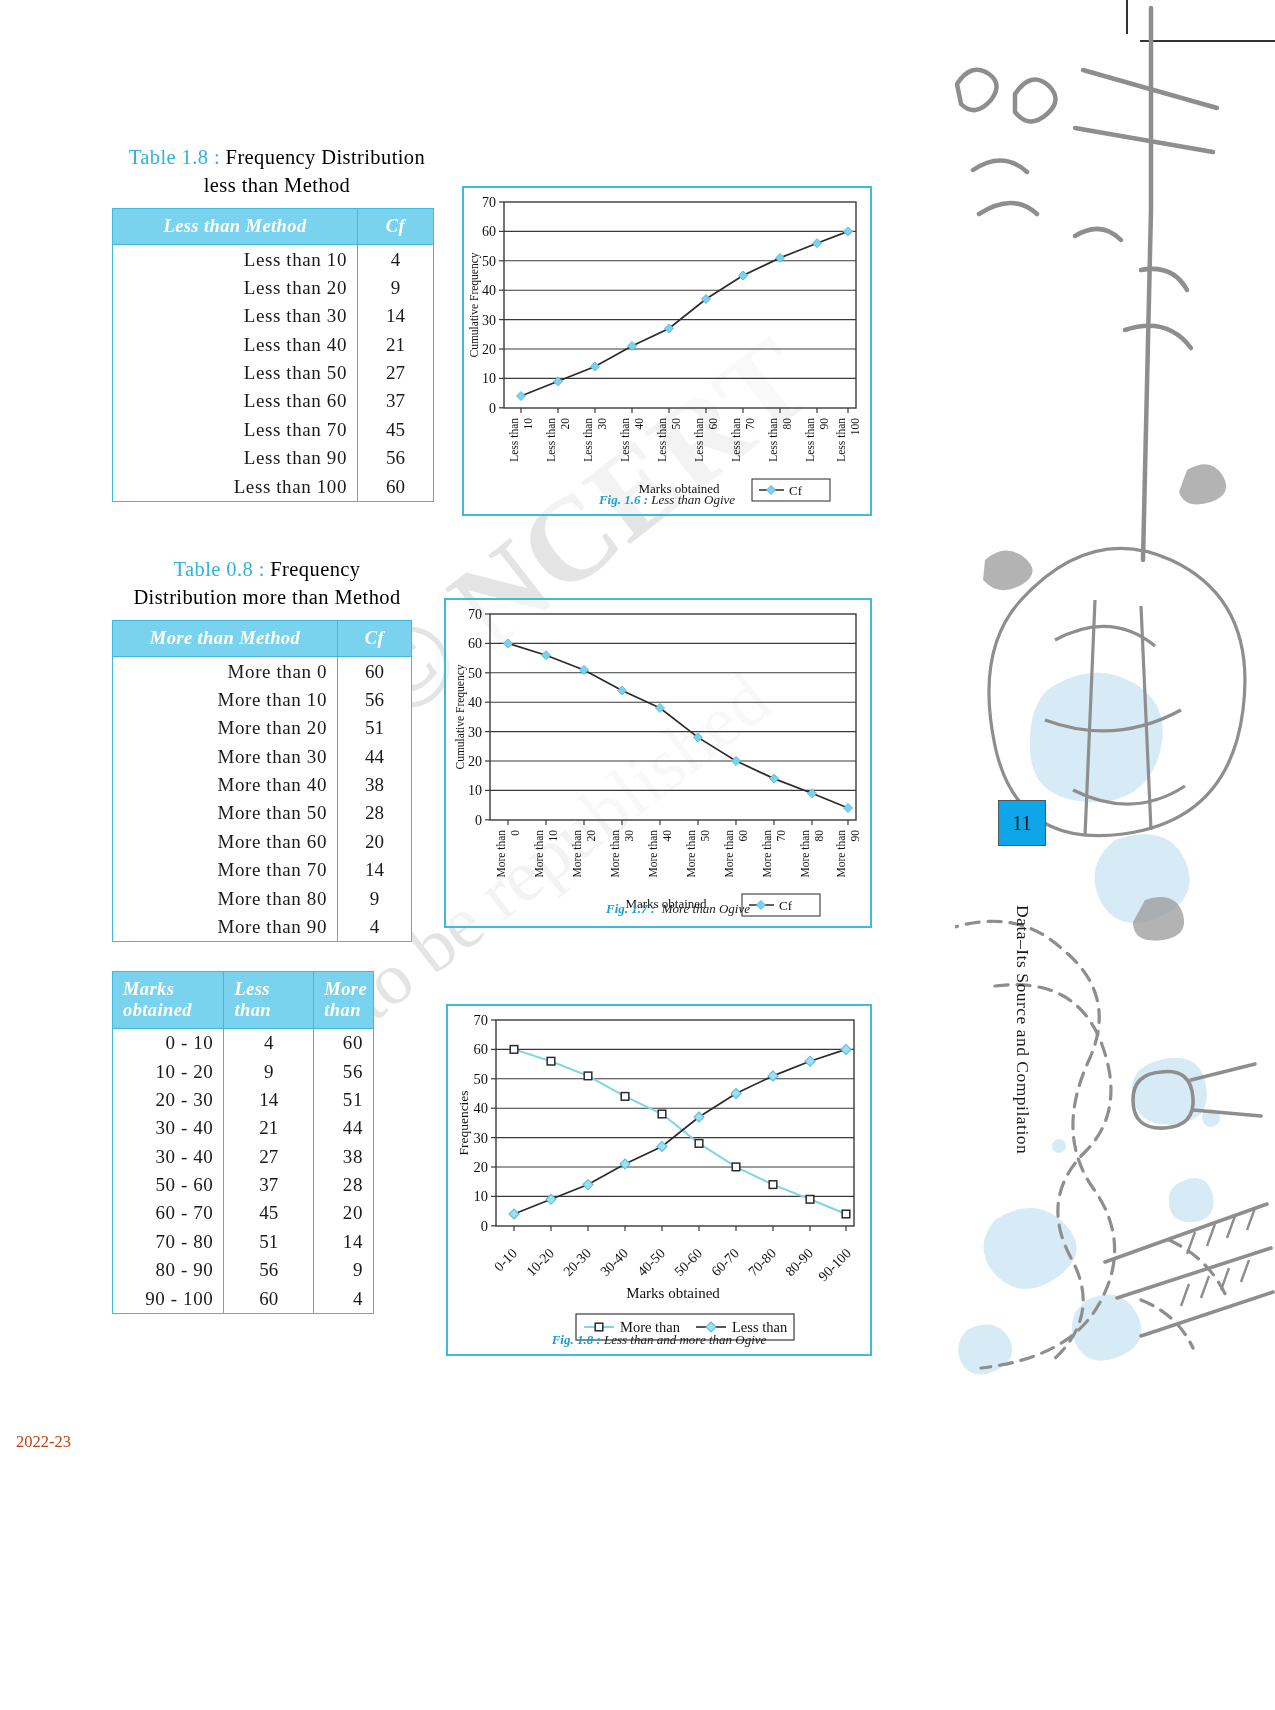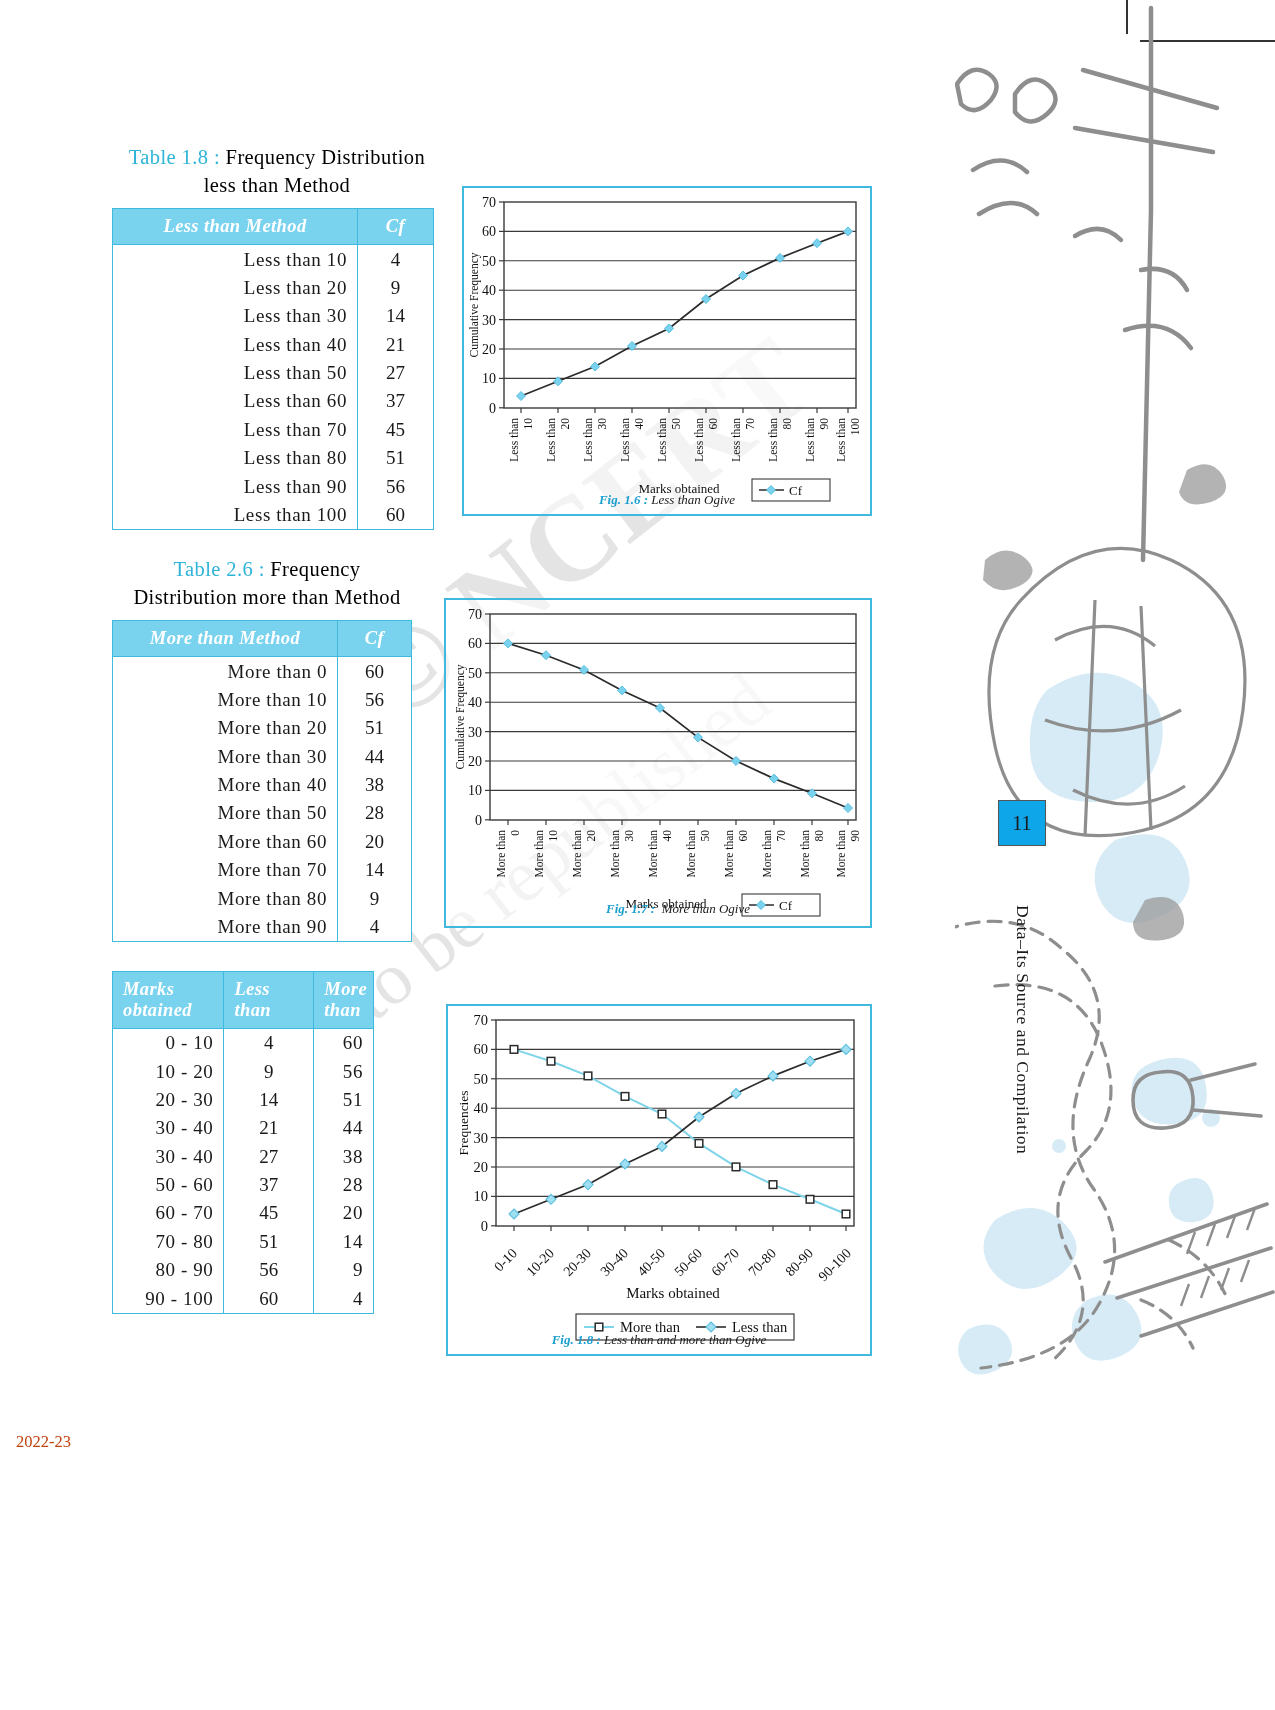--- a/index.html
+++ b/index.html
@@ -146,24 +146,20 @@
         </tr>
       <tr>
           <td class="lbl">Less than 60</td>
           <td class="val">37</td>
         </tr>
       <tr>
           <td class="lbl">Less than 70</td>
           <td class="val">45</td>
         </tr>
       <tr>
-          <td class="lbl">Less than 80</td>
-          <td class="val">51</td>
-        </tr>
-      <tr>
           <td class="lbl">Less than 90</td>
           <td class="val">56</td>
         </tr>
       <tr>
           <td class="lbl">Less than 100</td>
           <td class="val">60</td>
         </tr>
     </tbody>
   </table>
 </div>
@@ -266,21 +262,21 @@
     </g>
   </svg>
 </div>
 <div class="fig-cap" style="left:462px;top:492px;width:410px;">
   <b>Fig. 1.6 :</b>
   <i>Less than Ogive</i>
 </div>
 
 <div style="position:absolute;left:112px;top:556px;width:310px;">
   <div class="tbl-title">
-    <span class="tnum">Table 2.6 :</span>
+    <span class="tnum">Table 0.8 :</span>
     <span>Frequency</span><br>
     <span>Distribution more than Method</span>
   </div>
   <table class="data" style="margin-top:9px;width:300px;">
     <thead>
       <tr>
         <th style="width:212px;">More than Method</th>
         <th>Cf</th>
       </tr>
     </thead>

